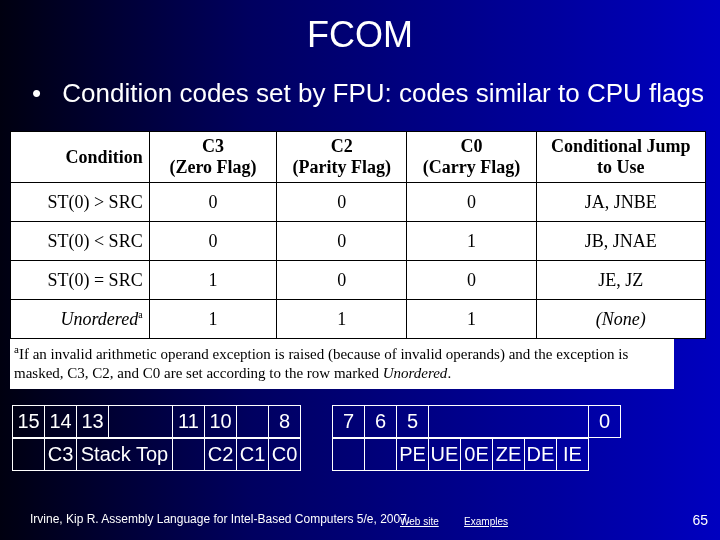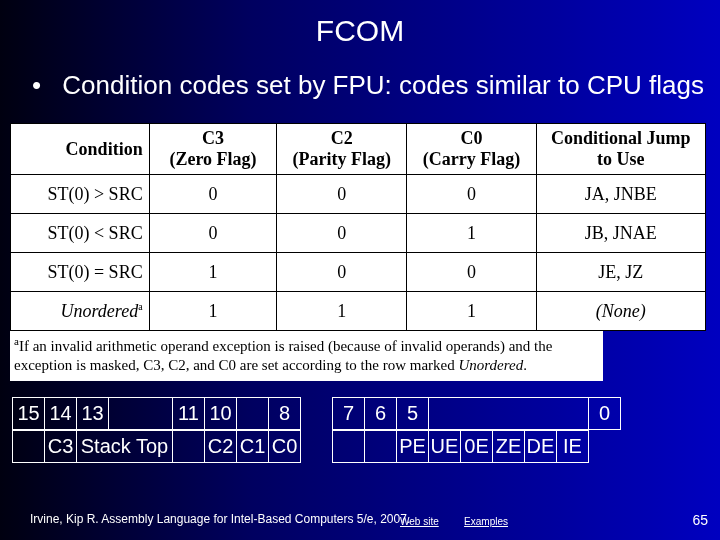--- a/index.html
+++ b/index.html
@@ -13,21 +13,21 @@
   .slide {
     width: 720px;
     height: 540px;
     background: linear-gradient(to right, #000010 0%, #000060 35%, #0000c0 100%);
     position: relative;
     box-sizing: border-box;
     color: #fff;
   }
   .title {
     text-align: center;
-    font-size: 30px;
+    font-size: 36px;
     padding-top: 14px;
     color: #fff;
   }
   .bullet-row {
     padding: 22px 0 0 32px;
     font-size: 26px;
     color: #fff;
   }
   .bullet-row .dot {
     display: inline-block;
@@ -65,21 +65,21 @@
   table.cond td.left, table.cond th.left {
     text-align: right;
     padding-left: 10px;
   }
   .footnote-block {
     background: #fff;
     color: #000;
     font-family: "Times New Roman", Times, serif;
     font-size: 15px;
     margin: 0 10px 4px 10px;
-    width: 593px;
+    width: 664px;
     padding: 4px 4px 6px 4px;
     box-sizing: border-box;
     line-height: 1.25;
   }
   .footnote-block sup { font-size: 11px; }
   .footnote-block i { font-style: italic; }
 
   
   .reg-wrap {
     margin: 16px 12px 0 12px;

